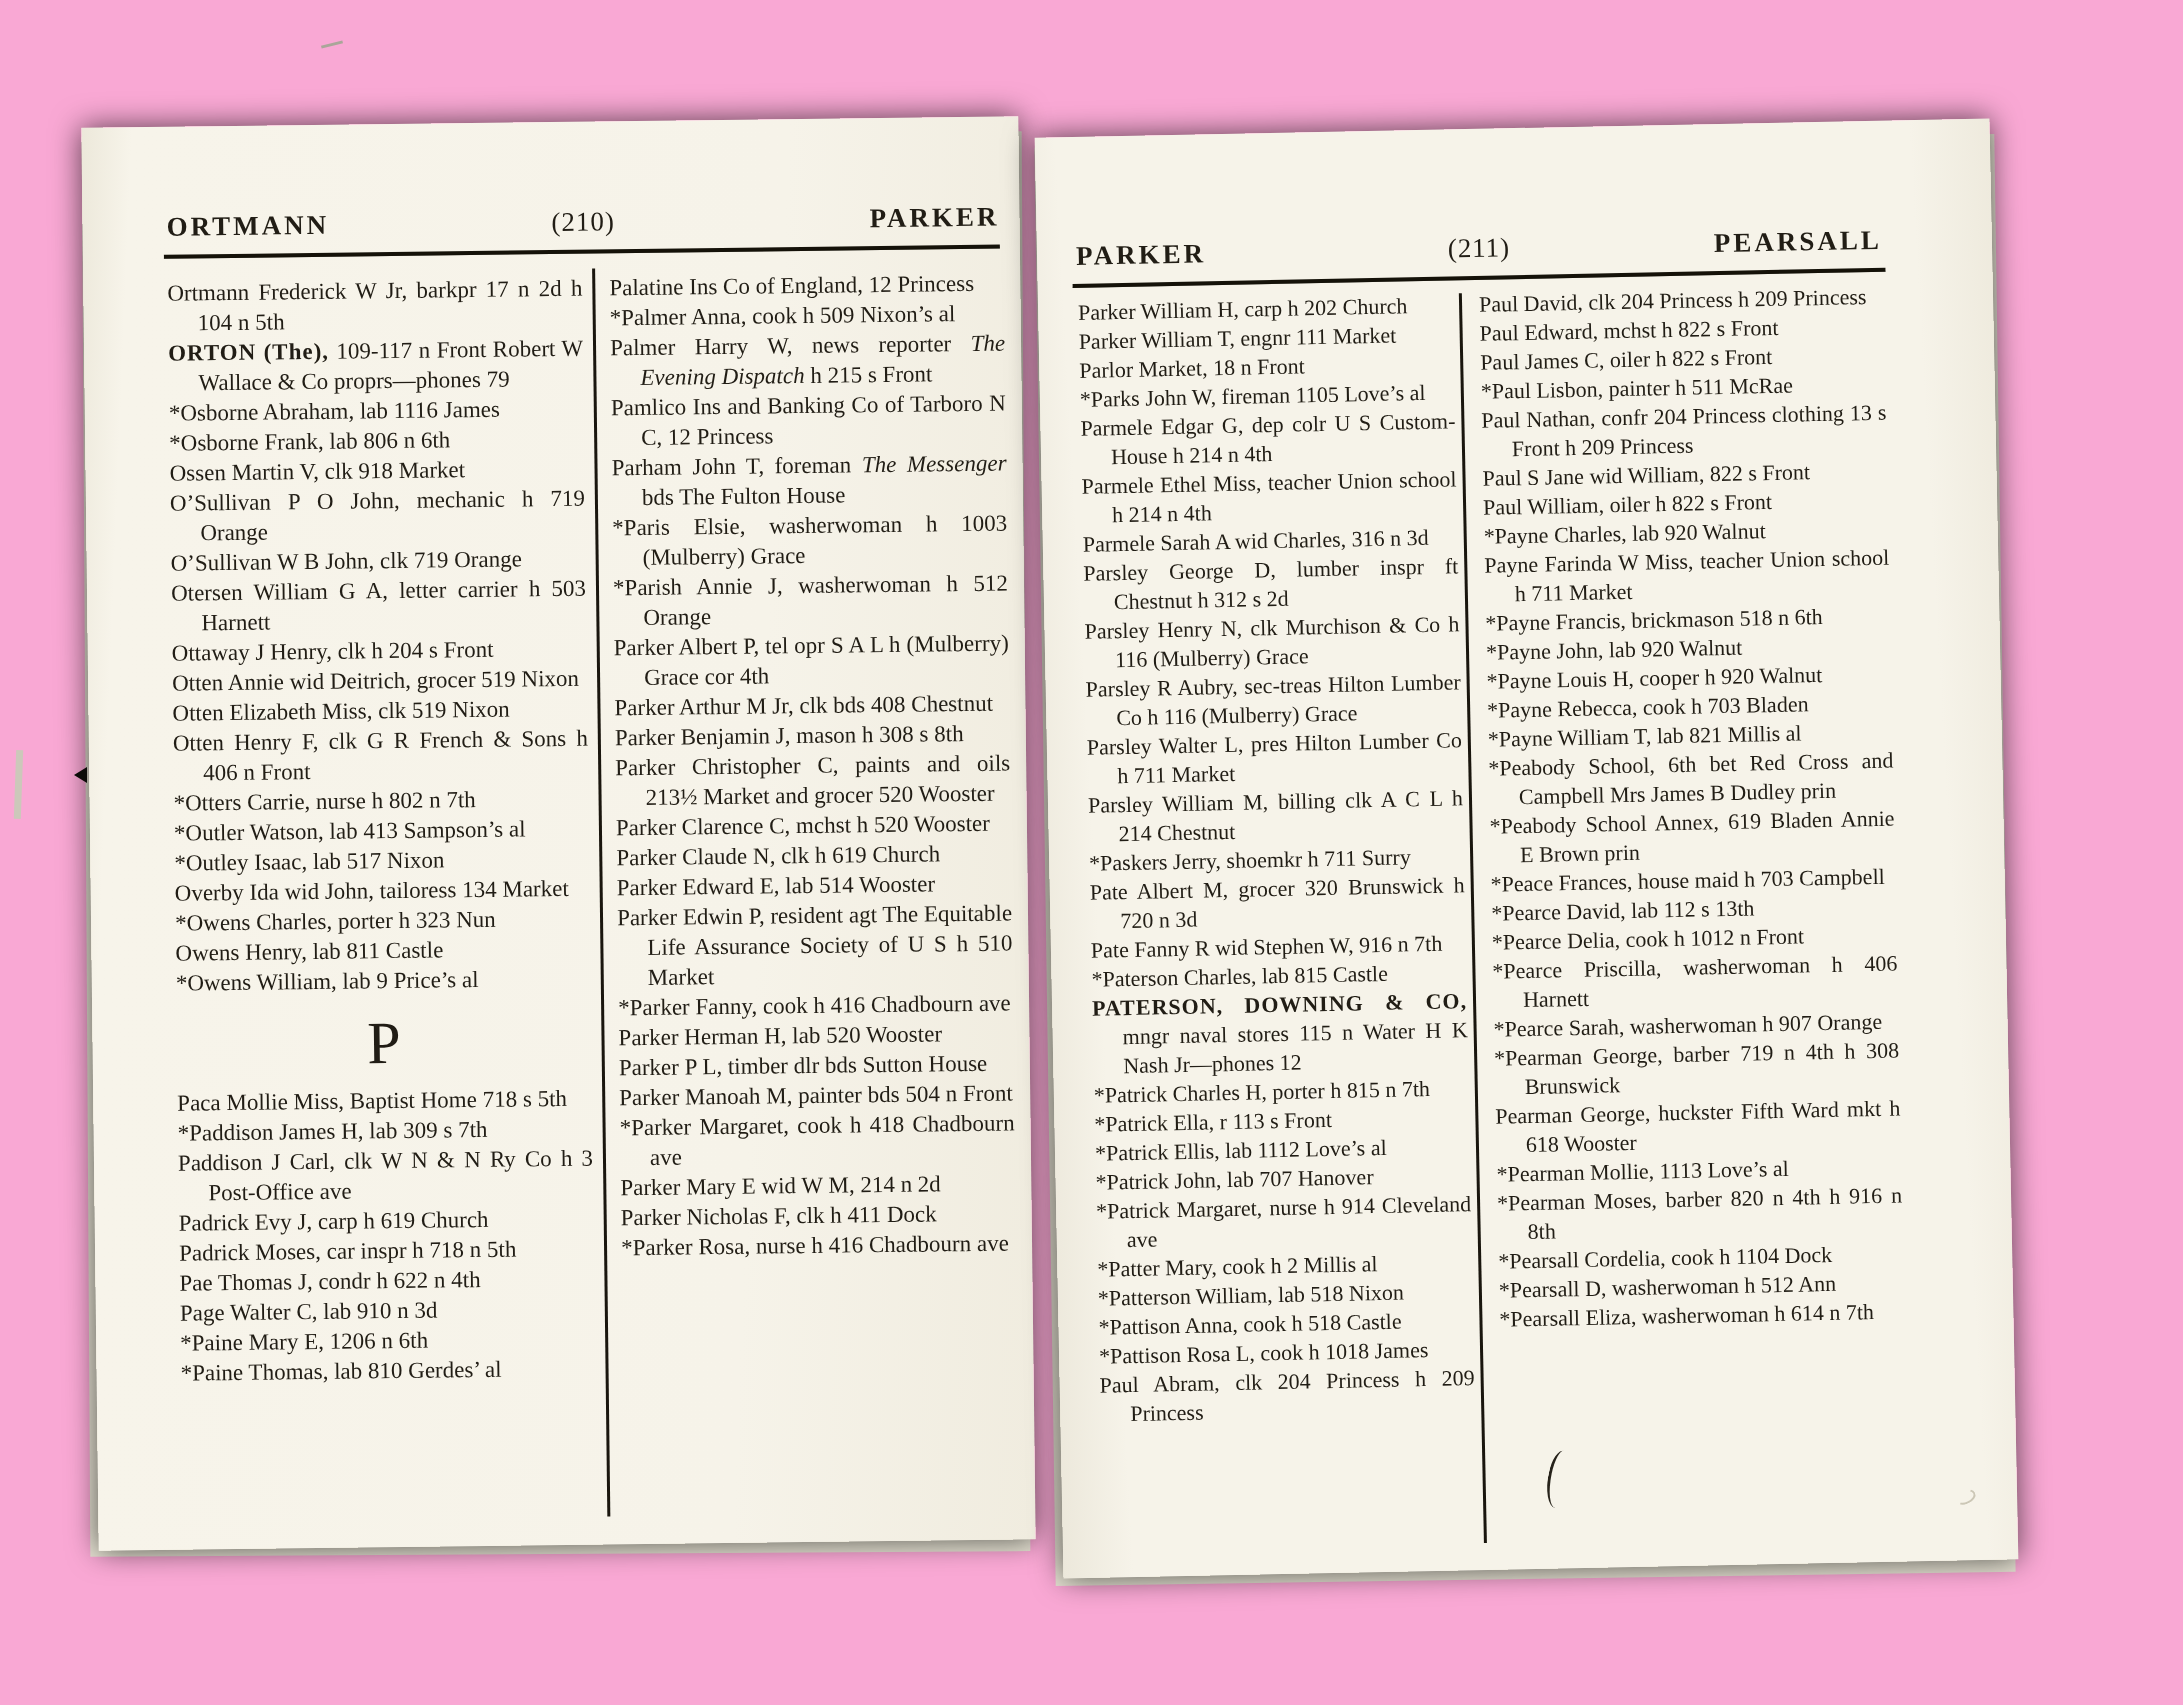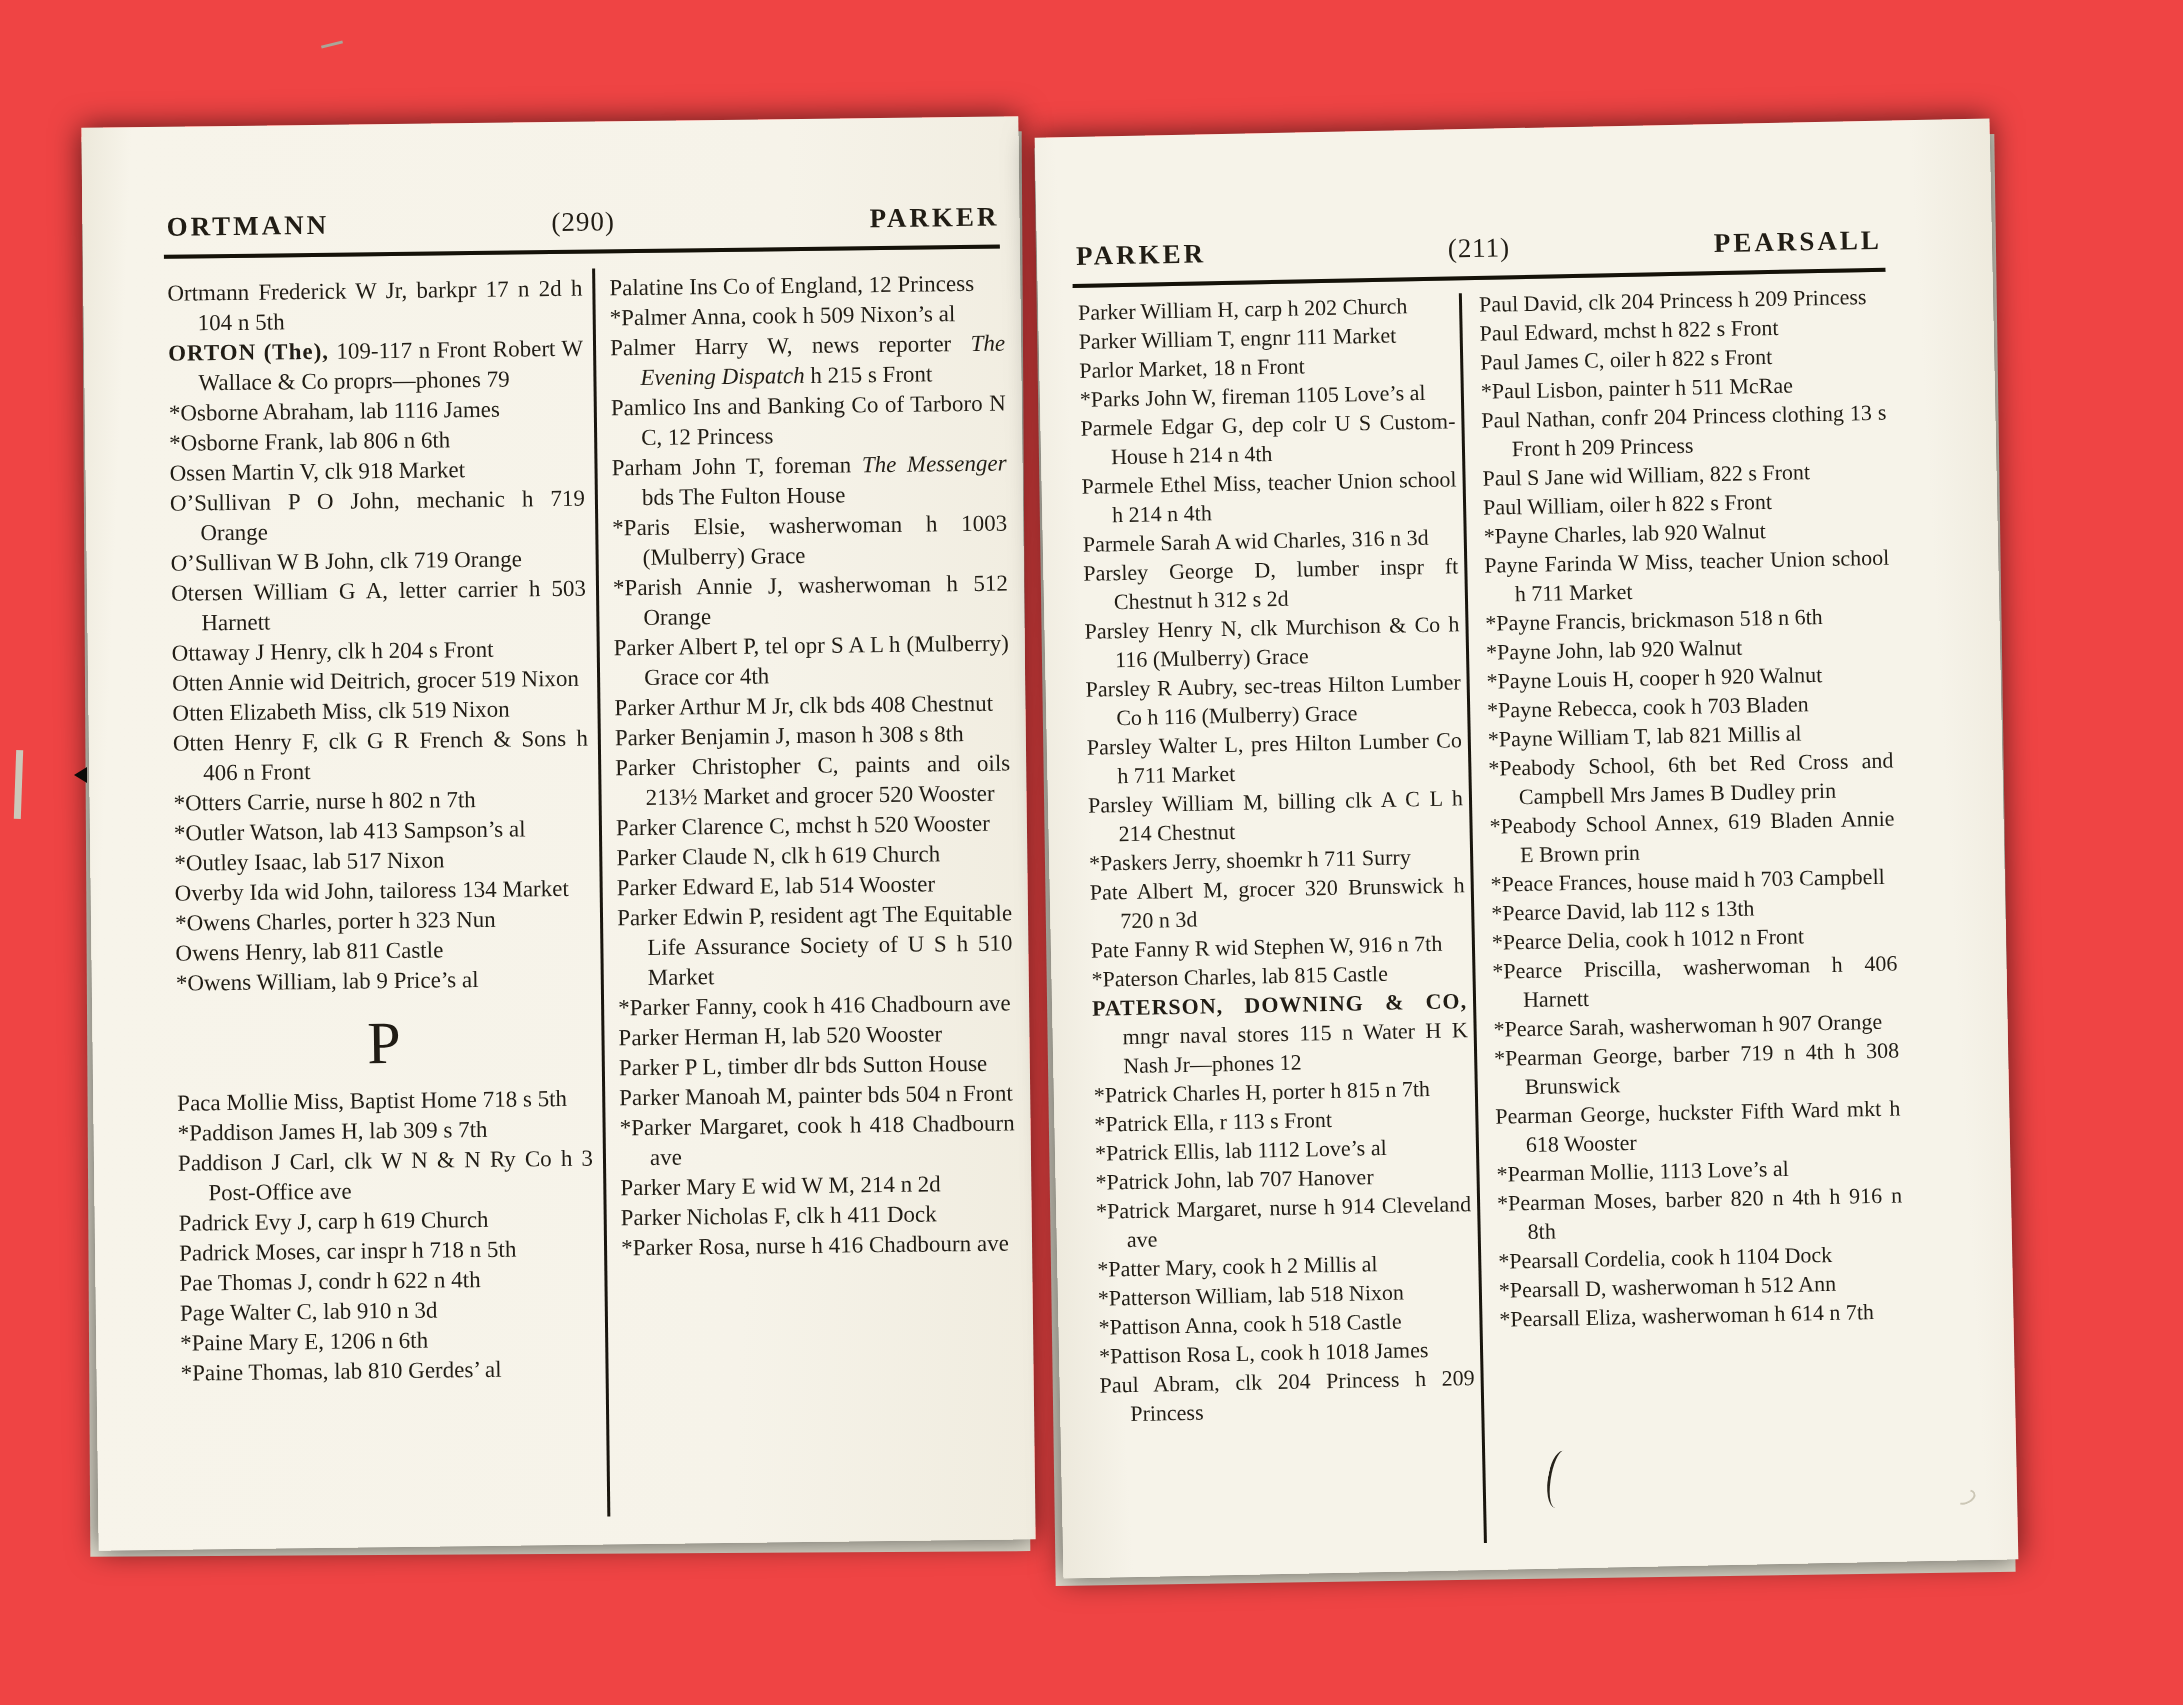--- a/index.html
+++ b/index.html
@@ -1,16 +1,16 @@
 <!DOCTYPE html>
 <html style="font-size:8px"><head>
 <meta charset="utf-8">
 <style>
   html,body{margin:0;padding:0;background:#000;}
-  #canvas{position:relative;width:2183px;height:1705px;background:#ef4444;overflow:hidden;
+  #canvas{position:relative;width:2183px;height:1705px;background:#f9a8d4;overflow:hidden;
           font-family:"Liberation Serif","DejaVu Serif",serif;color:#211d15;}
   .undersheet{position:absolute;z-index:1;background:#e6e2d3;}
   .page{position:absolute;z-index:2;box-shadow:0 0 30px rgba(0,0,0,.65);}
   .page-left{left:90px;top:122px;width:937px;height:1423px;transform:rotate(-0.7deg);
       background:linear-gradient(93deg,#ece8da 0%,#f7f4ea 5%,#f6f3e9 70%,#f0ecdf 100%);}
   .page-right{left:1049px;top:128px;width:955px;height:1441px;transform:rotate(-1.15deg);
       background:linear-gradient(88deg,#ece8db 0%,#f6f3e9 7%,#f6f3e9 92%,#eeeadd 100%);}
   .page-header{position:absolute;display:flex;justify-content:space-between;align-items:baseline;
       font-size:27px;font-weight:600;letter-spacing:3px;}
   .page-left  .page-header{left:84px;width:833px;top:85px;}
@@ -52,21 +52,21 @@
 <body>
 
 <div id="canvas">
 
   <div class="undersheet" style="left:86px;top:134px;width:940px;height:1420px;transform:rotate(-0.35deg);"></div>
   <div class="undersheet" style="left:1045px;top:141px;width:960px;height:1438px;transform:rotate(-0.85deg);"></div>
 
   <div class="page page-left">
     <div class="page-header">
       <span class="ph-left">ORTMANN</span>
-      <span class="ph-center">(290)</span>
+      <span class="ph-center">(210)</span>
       <span class="ph-right">PARKER</span>
     </div>
     <div class="header-rule"></div>
     <div class="col-divider"></div>
     <div class="col col-l1">
         <div class="entry"><span class="seg-p">Ortmann Frederick W Jr, barkpr 17 n 2d h 104 n 5th</span></div>
         <div class="entry"><span class="seg-b">ORTON (The), </span><span class="seg-p">109-117 n Front Robert W Wallace &amp; Co proprs—phones 79</span></div>
         <div class="entry"><span class="seg-p">*Osborne Abraham, lab 1116 James</span></div>
         <div class="entry"><span class="seg-p">*Osborne Frank, lab 806 n 6th</span></div>
         <div class="entry"><span class="seg-p">Ossen Martin V, clk 918 Market</span></div>

